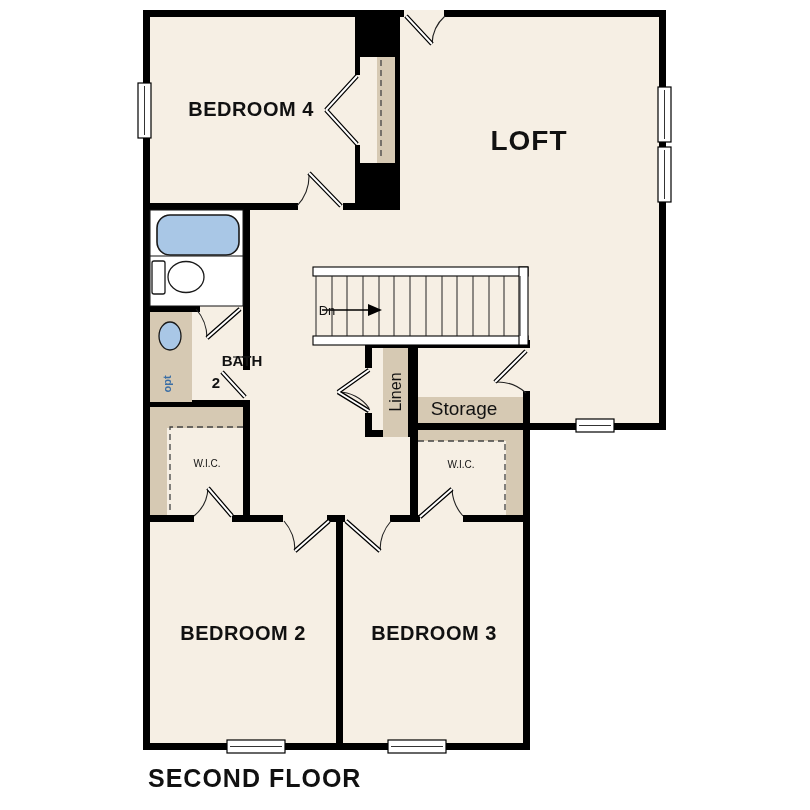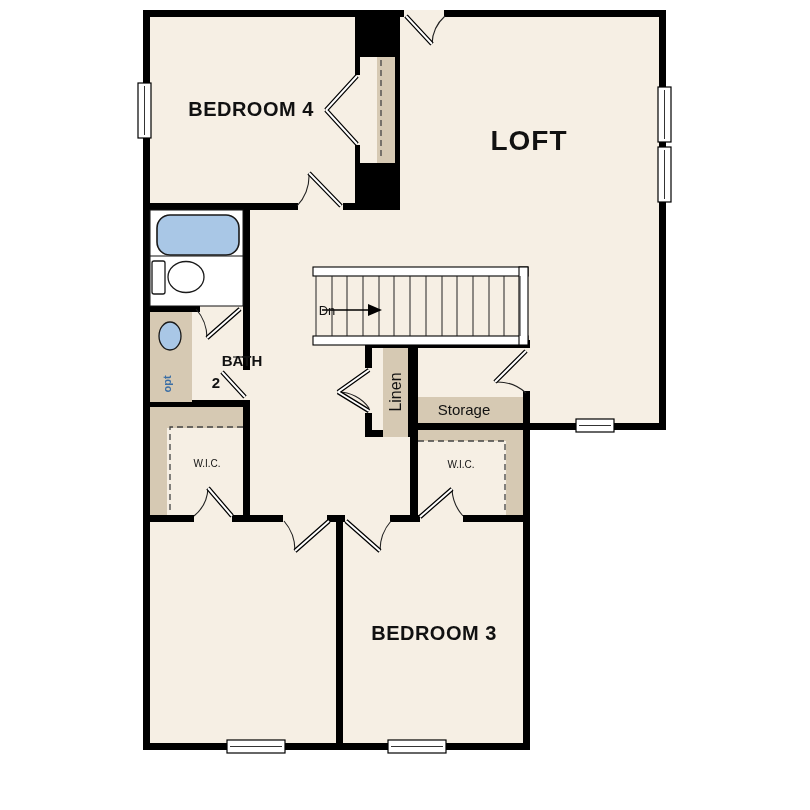--- a/index.html
+++ b/index.html
@@ -5,21 +5,21 @@
   html,body{margin:0;padding:0;background:#ffffff;}
   .stage{position:relative;width:810px;height:810px;background:#ffffff;overflow:hidden;
          font-family:"Liberation Sans",sans-serif;}
   .stage svg{position:absolute;left:0;top:0;}
   .lbl{position:absolute;transform:translate(-50%,-50%);color:#111;white-space:nowrap;
        font-family:"Liberation Sans",sans-serif;}
   .room{font-weight:bold;font-size:20px;letter-spacing:.5px;}
   .loft{font-weight:bold;font-size:28px;letter-spacing:1px;}
   .bath{font-weight:bold;font-size:15px;}
   .wic{font-size:10px;}
-  .storage{font-size:15px;}
+  .storage{font-size:19px;}
   .linen{font-size:16px;transform:translate(-50%,-50%) rotate(-90deg);}
   .dn{font-size:13px;padding-left:42px;}
   .opt{font-size:11px;font-weight:bold;color:#3a6ea5;transform:translate(-50%,-50%) rotate(-90deg);}
   .floor-title{position:absolute;left:148px;top:764px;font-weight:bold;font-size:25px;
        letter-spacing:1px;color:#111;white-space:nowrap;font-family:"Liberation Sans",sans-serif;}
 </style>
 </head>
 <body>
 
 <div class="stage">
@@ -146,14 +146,16 @@
   <div class="lbl room" style="left:240px;top:109px;margin-left:11px;">BEDROOM 4</div>
   <div class="lbl loft" style="left:529px;top:141px;">LOFT</div>
   <div class="lbl bath" style="left:214px;top:360px;margin-left:28px;">BATH</div>
   <div class="lbl bath" style="left:216px;top:382px;">2</div>
   <div class="lbl wic" style="left:207px;top:463px;">W.I.C.</div>
   <div class="lbl wic" style="left:461px;top:464px;">W.I.C.</div>
   <div class="lbl linen" style="left:396px;top:392px;">Linen</div>
   <div class="lbl storage" style="left:464px;top:409px;">Storage</div>
   <div class="lbl dn" style="left:306px;top:310px;">Dn</div>
   <div class="lbl opt" style="left:167px;top:384px;">opt</div>
+  <div class="lbl room" style="left:243px;top:633px;">BEDROOM 2</div>
   <div class="lbl room" style="left:434px;top:633px;">BEDROOM 3</div>
+  <div class="floor-title">SECOND FLOOR</div>
 </div>
 
 </body></html>

